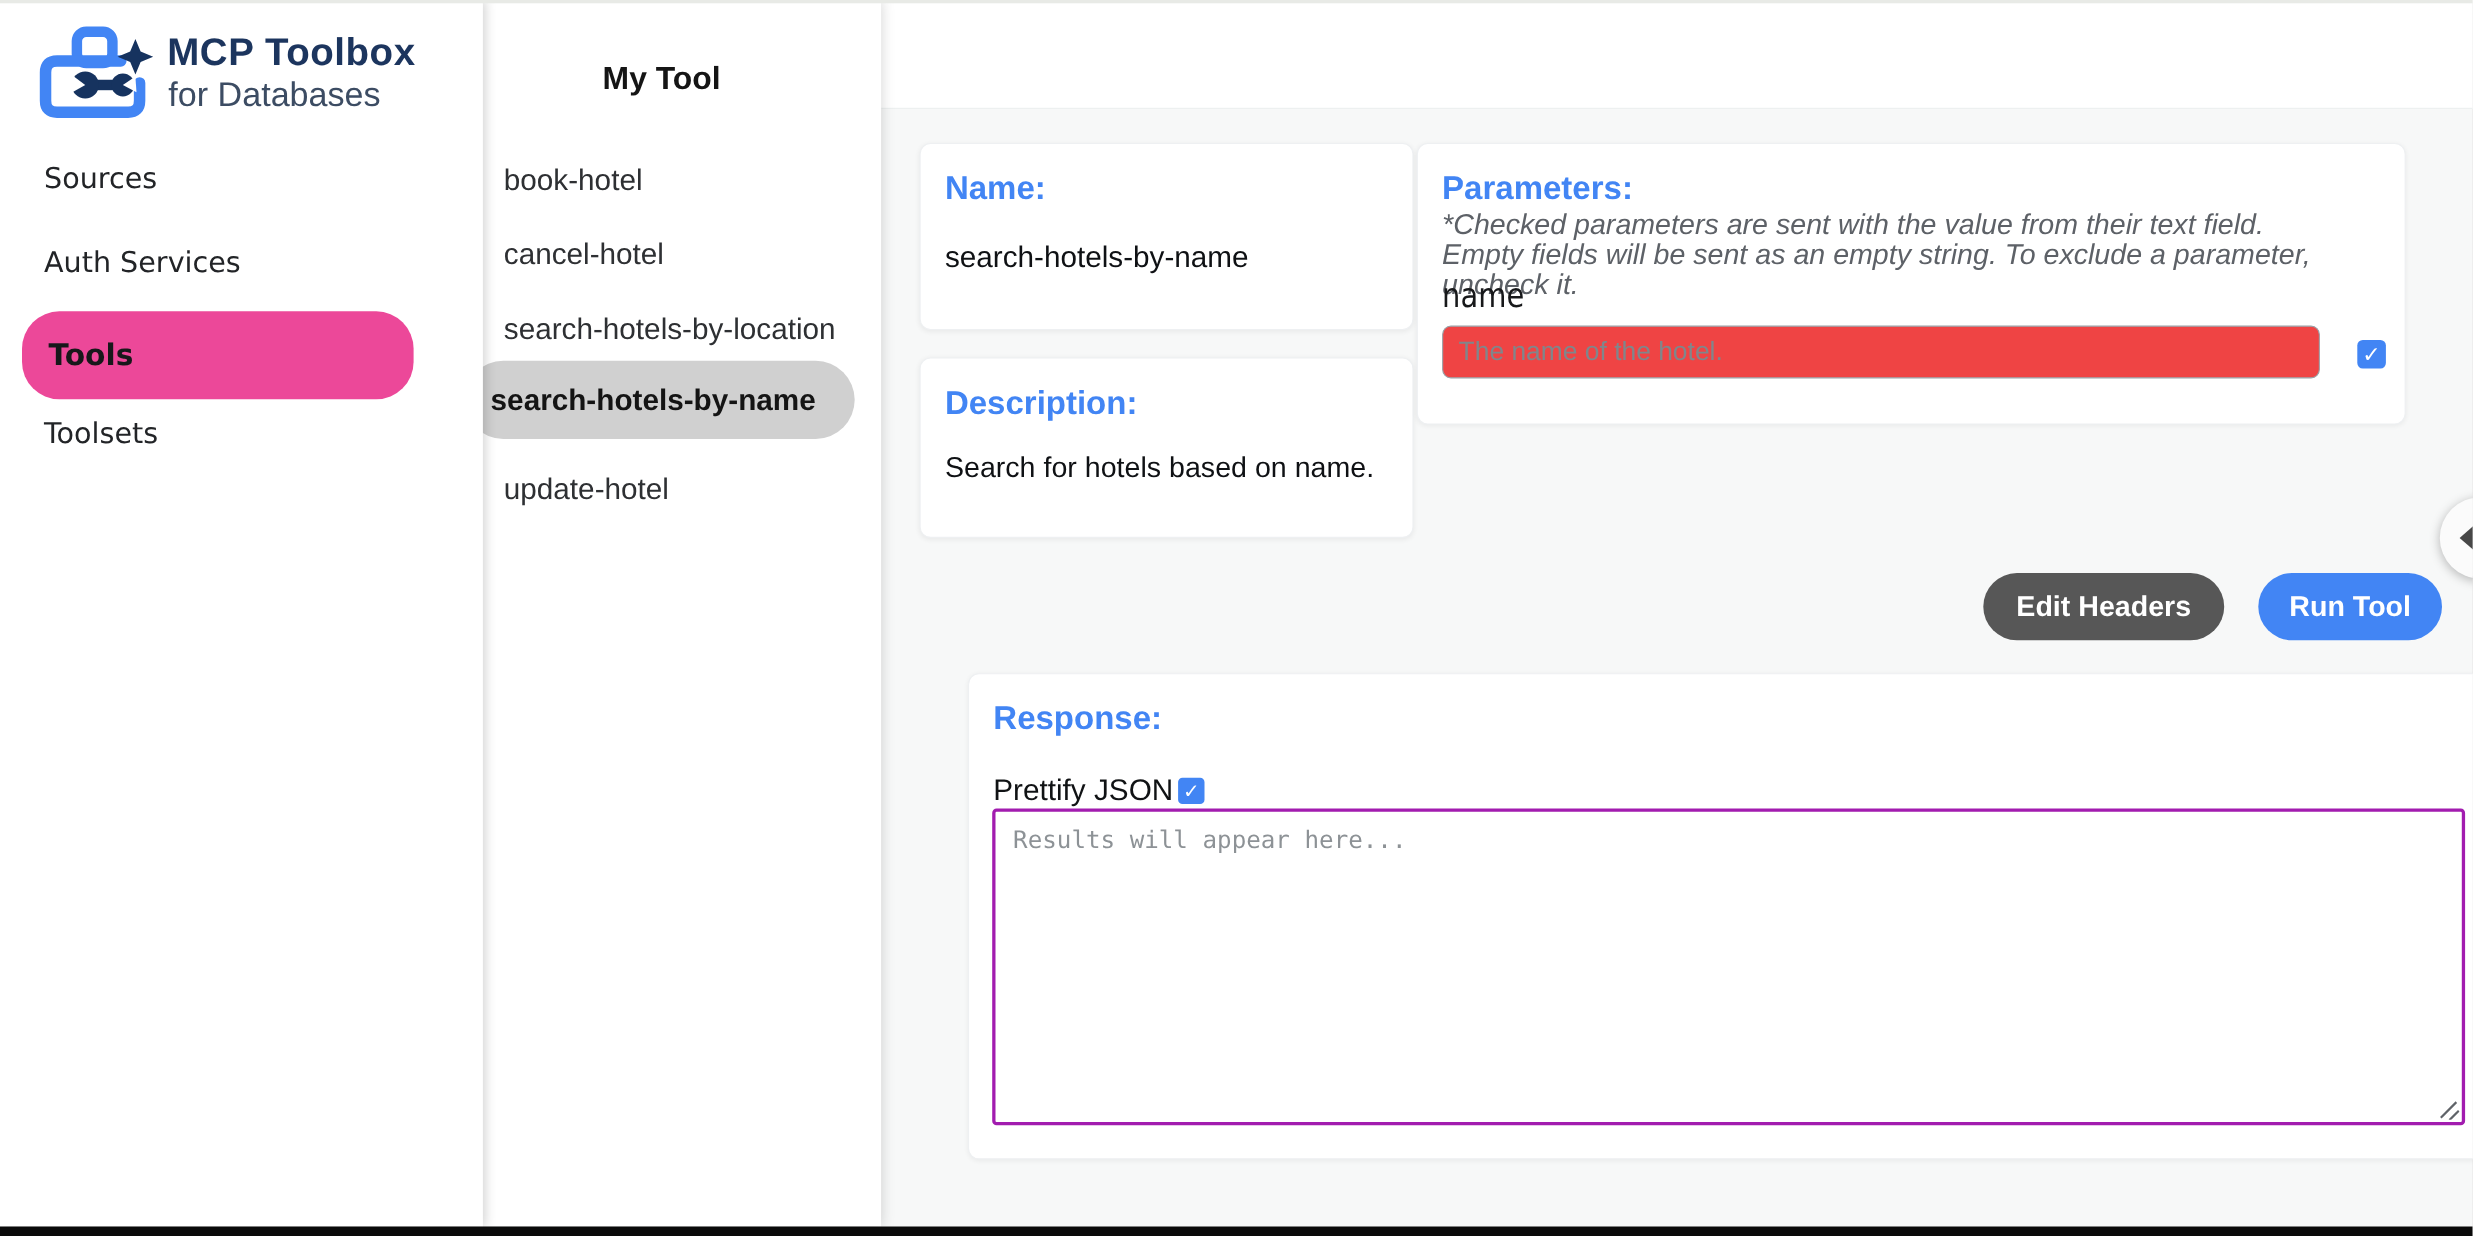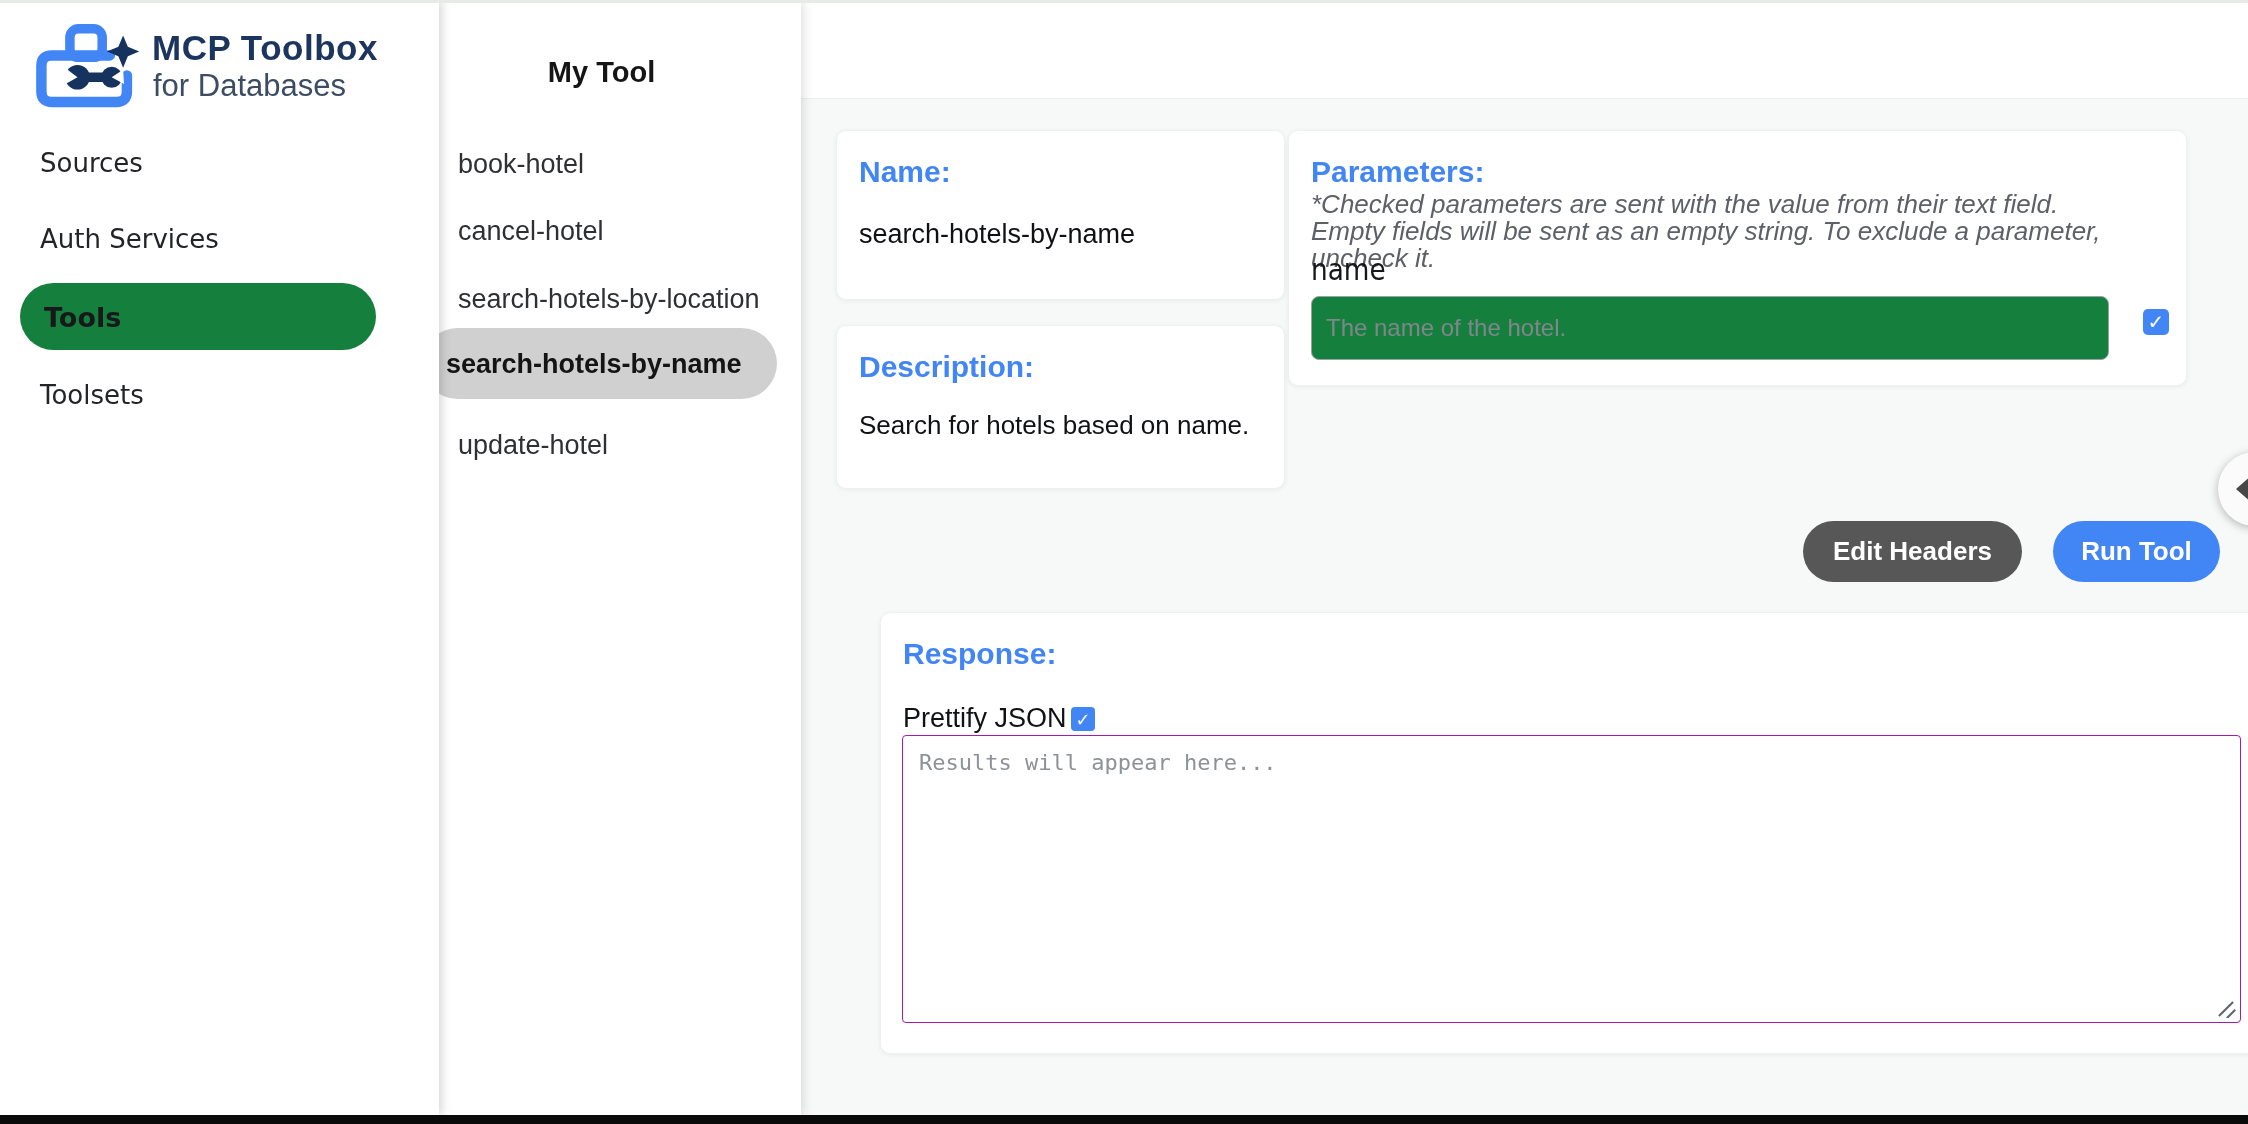--- a/index.html
+++ b/index.html
@@ -10,21 +10,21 @@
   
   .sidebar{position:absolute;top:0;left:0;width:398px;height:1115px;background:#fff;
            box-shadow:3px 0 9px rgba(0,0,0,.16);z-index:30;padding-left:41px;}
   .logo{position:absolute;top:14px;left:30px;width:340px;height:100px;}
   .logo svg{position:absolute;left:0;top:2px;}
   .brand-title{position:absolute;left:122px;top:14px;font-family:"Liberation Sans",sans-serif;
                font-weight:bold;font-size:35px;color:#1c355e;letter-spacing:.5px;white-space:nowrap;}
   .brand-sub{position:absolute;left:123px;top:54px;font-family:"Liberation Sans",sans-serif;
              font-size:31px;color:#3c4c63;white-space:nowrap;}
   .nav-item{position:absolute;left:40px;font-size:26px;color:#222427;line-height:1.2;white-space:nowrap;cursor:pointer;}
-  .nav-pill{position:absolute;left:20px;top:283px;width:356px;height:67px;background:#15803d;
+  .nav-pill{position:absolute;left:20px;top:283px;width:356px;height:80px;background:#ec4899;
             border-radius:34px;cursor:pointer;}
   .nav-pill span{position:absolute;left:24px;top:50%;transform:translateY(-50%);
                  font-weight:bold;font-size:27px;color:#17181a;white-space:nowrap;}
 
   
   .toolpanel{position:absolute;top:0;left:402px;width:399px;height:1115px;background:#fff;
              box-shadow:0 0 12px rgba(0,0,0,.18);z-index:20;}
   .panel-title{position:absolute;top:56px;left:0;width:100%;text-align:center;
                font-family:"Liberation Sans",sans-serif;font-weight:bold;font-size:29px;color:#151515;}
   .tool-item{position:absolute;left:56px;font-family:"Liberation Sans",sans-serif;font-size:27px;
@@ -47,40 +47,40 @@
   .blue-label{position:absolute;left:22px;top:24px;color:#4285f4;font-weight:bold;font-size:30px;
               font-family:"Liberation Sans",sans-serif;white-space:nowrap;}
   .card-value{position:absolute;left:22px;font-family:"Liberation Sans",sans-serif;font-size:27px;
               color:#0f1114;white-space:nowrap;}
   #name-value{top:88px;}
   #desc-value{top:84px;font-size:26px;}
   .param-note{position:absolute;left:22px;top:60px;width:828px;font-family:"Liberation Sans",sans-serif;
               font-style:italic;font-size:26px;line-height:27px;color:#5d6167;}
   .param-name{position:absolute;left:22px;top:120px;font-size:31px;color:#17181a;
               transform:scaleX(.85);transform-origin:left top;white-space:nowrap;}
-  .param-input{position:absolute;left:22px;top:165px;width:798px;height:64px;box-sizing:border-box;
-               border:1px solid #9aa0a6;border-radius:8px;padding:0 14px;background:#15803d;
+  .param-input{position:absolute;left:22px;top:165px;width:798px;height:48px;box-sizing:border-box;
+               border:1px solid #9aa0a6;border-radius:8px;padding:0 14px;background:#ef4444;
                font-family:"Liberation Sans",sans-serif;font-size:24px;color:#202124;outline:none;}
   .param-input::placeholder{color:#80868b;}
   .cb{position:absolute;background:#4285f4;border-radius:5px;cursor:pointer;}
   .cb::after{content:"✓";position:absolute;left:0;top:0;width:100%;height:100%;
              display:flex;align-items:center;justify-content:center;color:#fff;font-weight:bold;}
   #param-cb{left:854px;top:178px;width:26px;height:26px;}
   #param-cb::after{font-size:20px;}
   #prettify-cb{left:190px;top:94px;width:24px;height:24px;border-radius:4px;}
   #prettify-cb::after{font-size:18px;}
   .btn{position:absolute;top:521px;height:61px;border:none;border-radius:31px;color:#fff;
        font-family:"Liberation Sans",sans-serif;font-weight:bold;font-size:26px;
        display:flex;align-items:center;justify-content:center;cursor:pointer;z-index:7;white-space:nowrap;}
   #edit-headers-btn{left:1803px;width:219px;background:#575757;}
   #run-tool-btn{left:2053px;width:167px;background:#4285f4;}
   .prettify-label{position:absolute;left:22px;top:90px;font-family:"Liberation Sans",sans-serif;
                   font-size:27px;color:#101214;white-space:nowrap;}
   .response-area{position:absolute;left:21px;top:122px;width:1339px;height:288px;box-sizing:border-box;
-                 border:1px solid #a21caf;border-radius:4px;padding:14px 16px;resize:none;outline:none;
+                 border:3px solid #a21caf;border-radius:4px;padding:14px 16px;resize:none;outline:none;
                  font-family:"DejaVu Sans Mono",monospace;font-size:22px;color:#202124;background:#fff;}
   .response-area::placeholder{color:#8d9296;}
   .grip{position:absolute;left:1337px;top:387px;width:18px;height:18px;overflow:hidden;cursor:nwse-resize;}
   .grip i{position:absolute;background:#5f6368;height:2px;transform:rotate(-45deg);}
   .grip i:nth-child(1){left:-2px;top:8px;width:20px;}
   .grip i:nth-child(2){left:7px;top:13px;width:12px;}
 
   .drawer-toggle{position:absolute;top:452px;right:-44px;width:74px;height:74px;border-radius:50%;
                  background:#fbfbfb;box-shadow:0 2px 10px rgba(0,0,0,.28);z-index:40;cursor:pointer;}
   .chevron{position:absolute;left:18px;top:12px;width:0;height:0;border-top:13px solid transparent;

